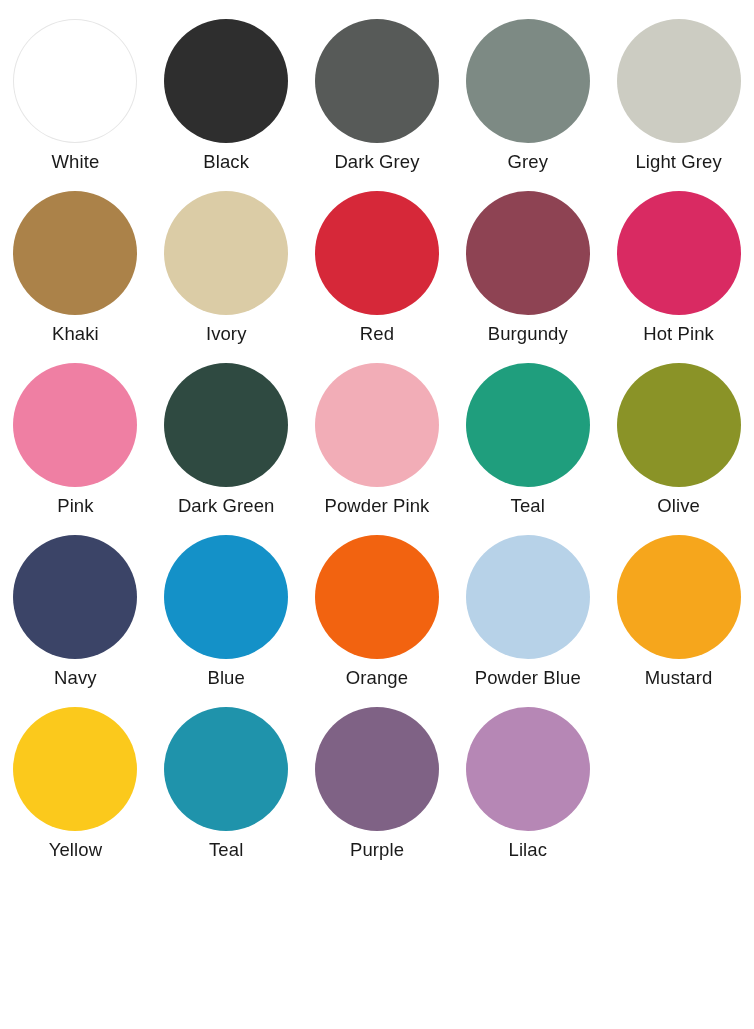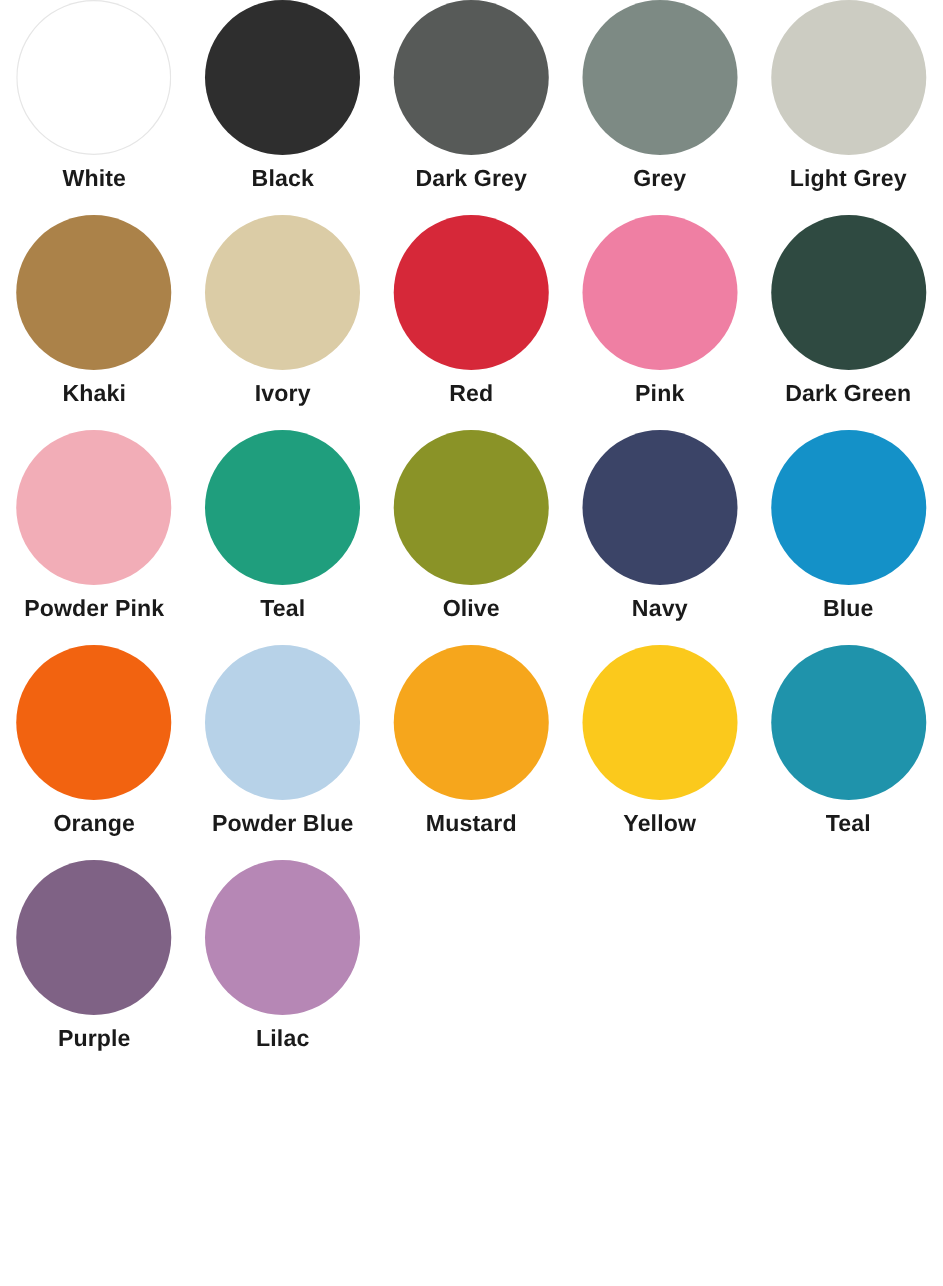--- a/index.html
+++ b/index.html
@@ -20,24 +20,23 @@
     grid-template-rows: repeat(5, 172px) 164px;
     width: 754px;
     height: 1029px;
     box-sizing: border-box;
   }
   .swatch-cell {
     position: relative;
     display: flex;
     flex-direction: column;
     align-items: center;
-    justify-content: flex-start;
-    padding-top: 0;
+    justify-content: flex-end;
+    padding-top: 16px;
     box-sizing: border-box;
-    font-weight: bold;
   }
   .swatch-cell.empty {
     visibility: hidden;
   }
   .swatch-disc {
     width: 124px;
     height: 124px;
     border-radius: 50%;
     flex: 0 0 auto;
   }
@@ -82,20 +81,28 @@
       <div class="swatch-disc" style="background-color: rgb(171, 130, 73);"></div>
       <div class="swatch-label">Khaki</div>
     </div>
     <div class="swatch-cell">
       <div class="swatch-disc" style="background-color: rgb(219, 204, 166);"></div>
       <div class="swatch-label">Ivory</div>
     </div>
     <div class="swatch-cell">
       <div class="swatch-disc" style="background-color: rgb(214, 40, 57);"></div>
       <div class="swatch-label">Red</div>
+    </div>
+    <div class="swatch-cell">
+      <div class="swatch-disc" style="background-color: rgb(142, 67, 83);"></div>
+      <div class="swatch-label">Burgundy</div>
+    </div>
+    <div class="swatch-cell">
+      <div class="swatch-disc" style="background-color: rgb(217, 42, 98);"></div>
+      <div class="swatch-label">Hot Pink</div>
     </div>
     <div class="swatch-cell">
       <div class="swatch-disc" style="background-color: rgb(239, 127, 163);"></div>
       <div class="swatch-label">Pink</div>
     </div>
     <div class="swatch-cell">
       <div class="swatch-disc" style="background-color: rgb(47, 74, 65);"></div>
       <div class="swatch-label">Dark Green</div>
     </div>
     <div class="swatch-cell">

